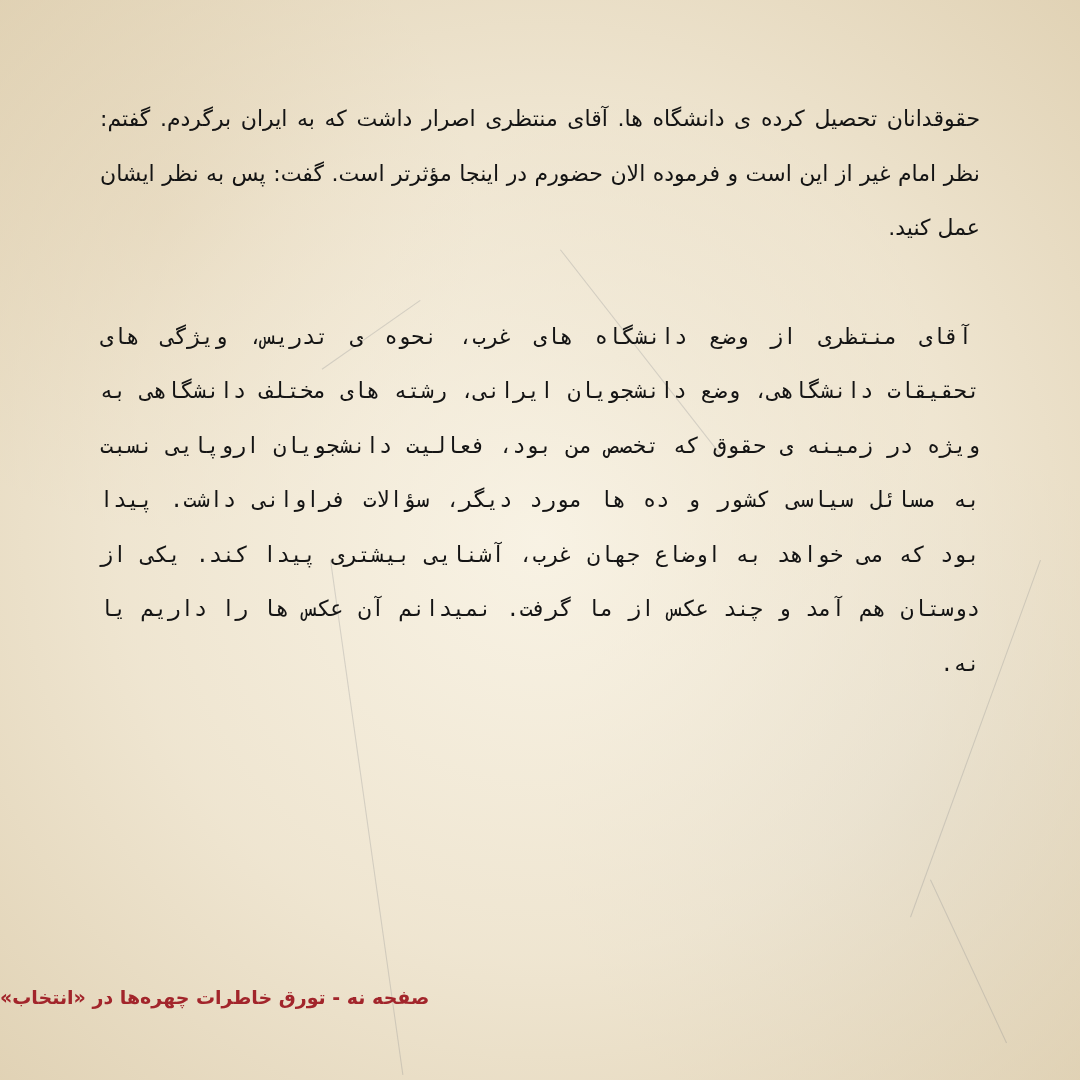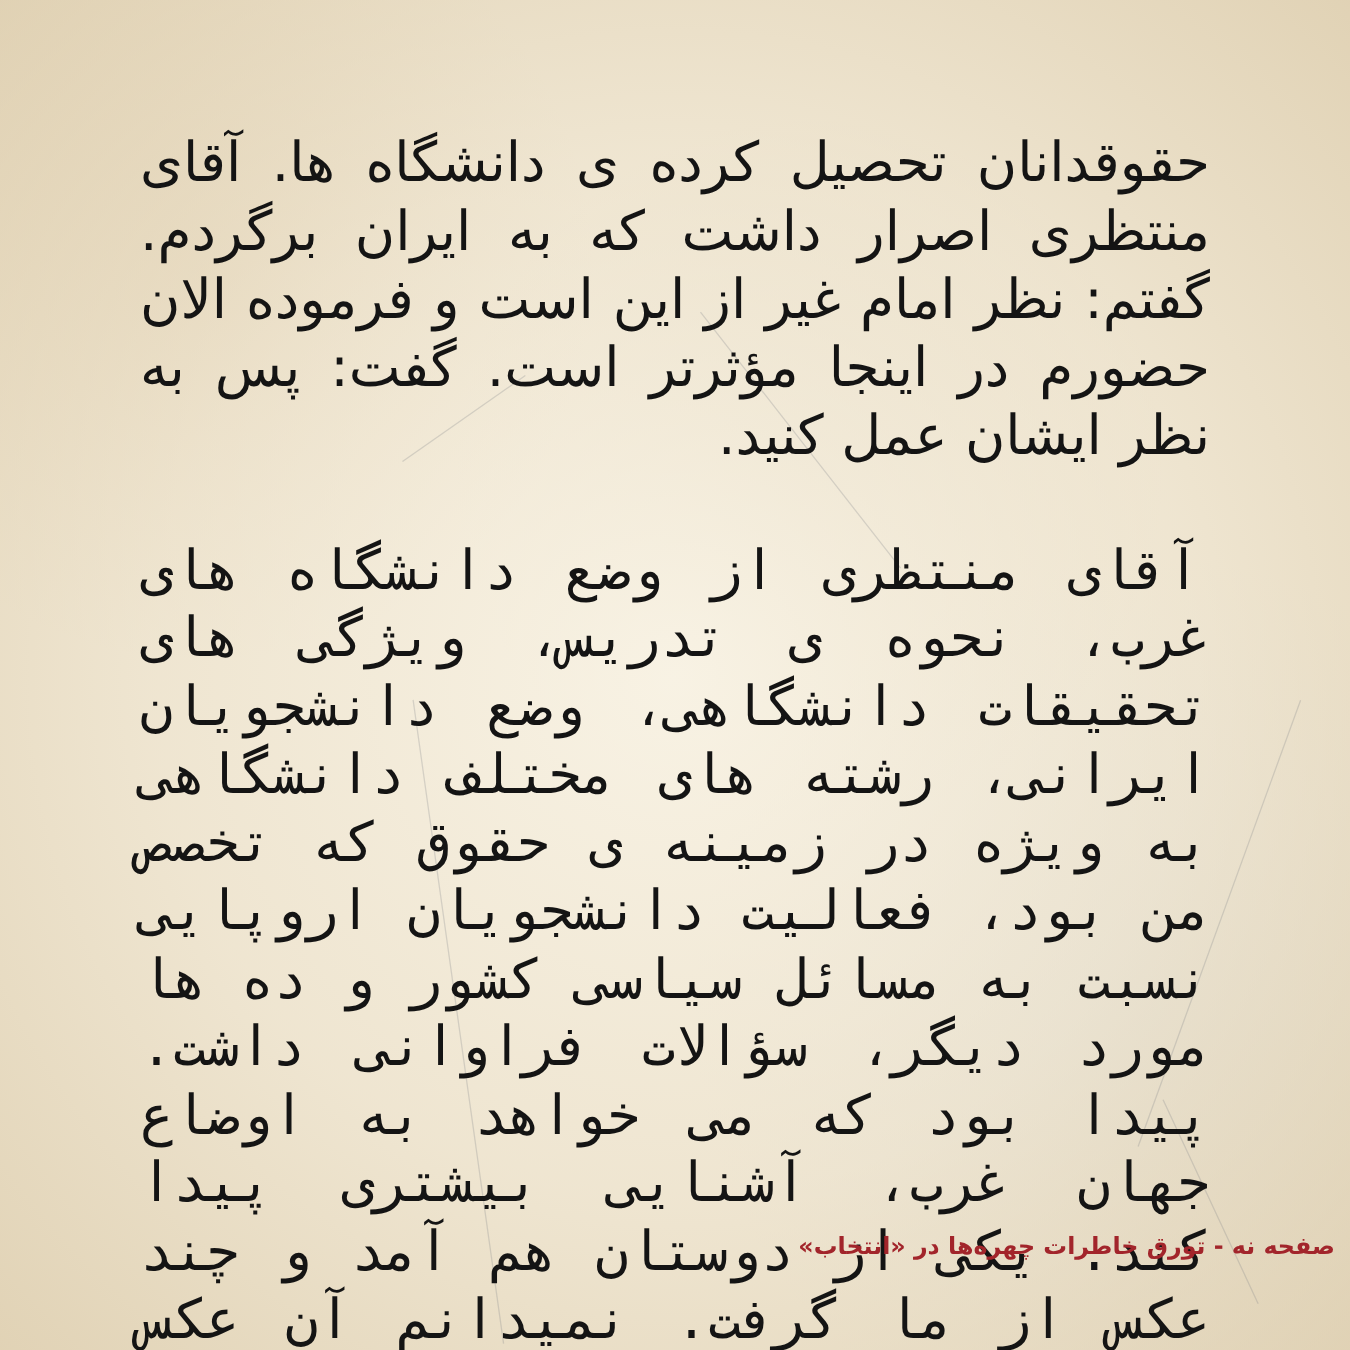--- a/index.html
+++ b/index.html
@@ -27,40 +27,40 @@
     }
     .page {
       position: absolute;
       left: 96px;
       top: 88px;
       width: 888px;
       direction: rtl;
       color: #141414;
     }
     .para {
-      margin: 16px;
-      font-size: 44px;
+      margin: 4px;
+      font-size: 22px;
       line-height: 54.5px;
       text-align: justify;
       text-align-last: right;
       direction: rtl;
     }
     .para-1 {
       margin-bottom: 56px;
     }
     .para-2 {
       text-indent: 8px;
       font-family: Liberation Mono, monospace;
     }
     .footer {
       position: absolute;
       top: 986px;
       left: 0;
       width: 1080px;
-      text-align: right;
+      text-align: left;
       direction: rtl;
       color: #a2252b;
       font-size: 19px;
       font-weight: bold;
       padding-right: 12px;
       box-sizing: border-box;
     }
   </style>
 </head>
 <body>

